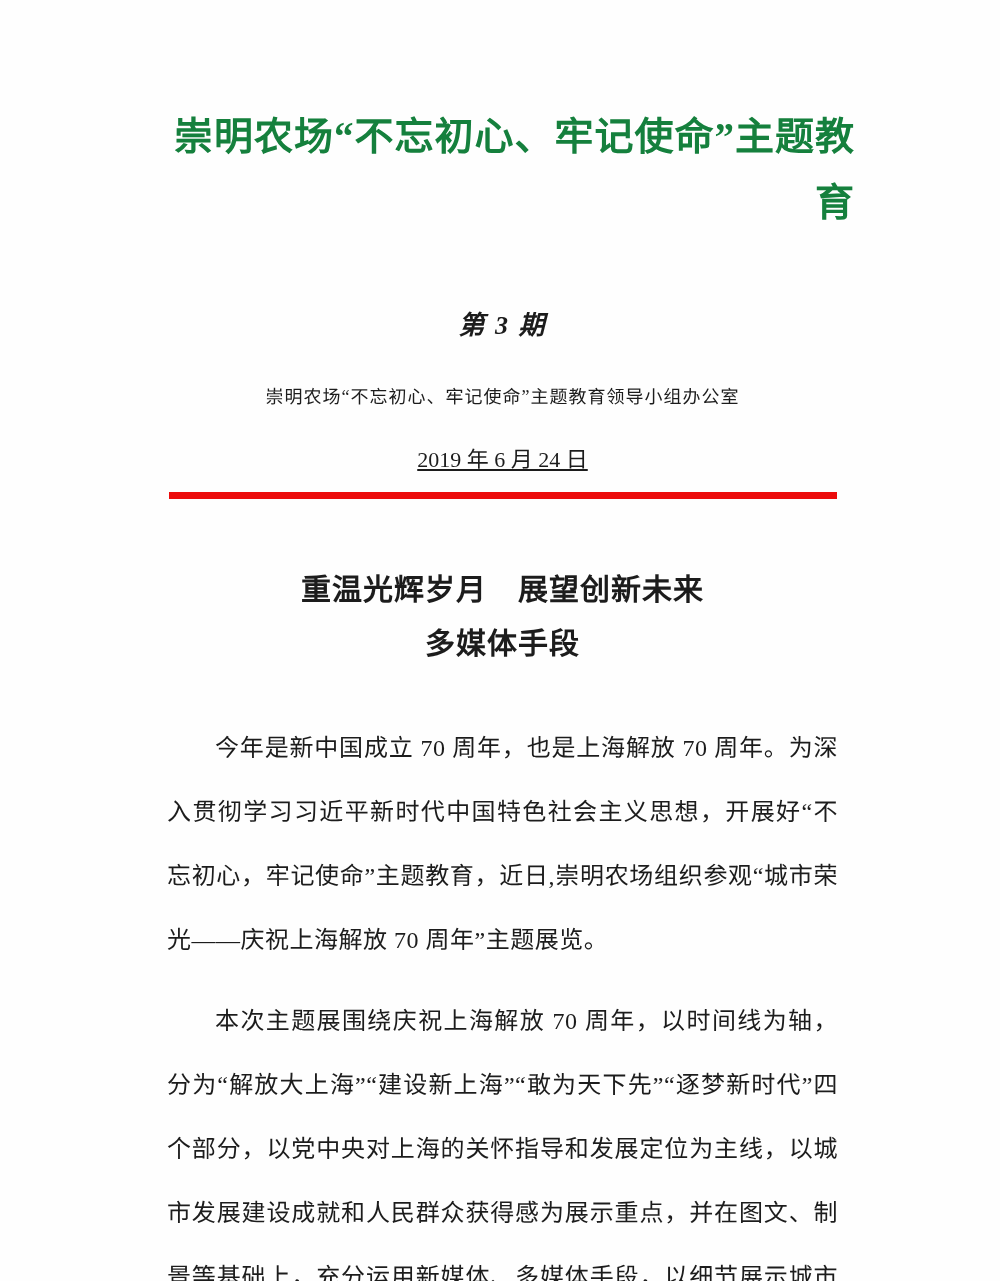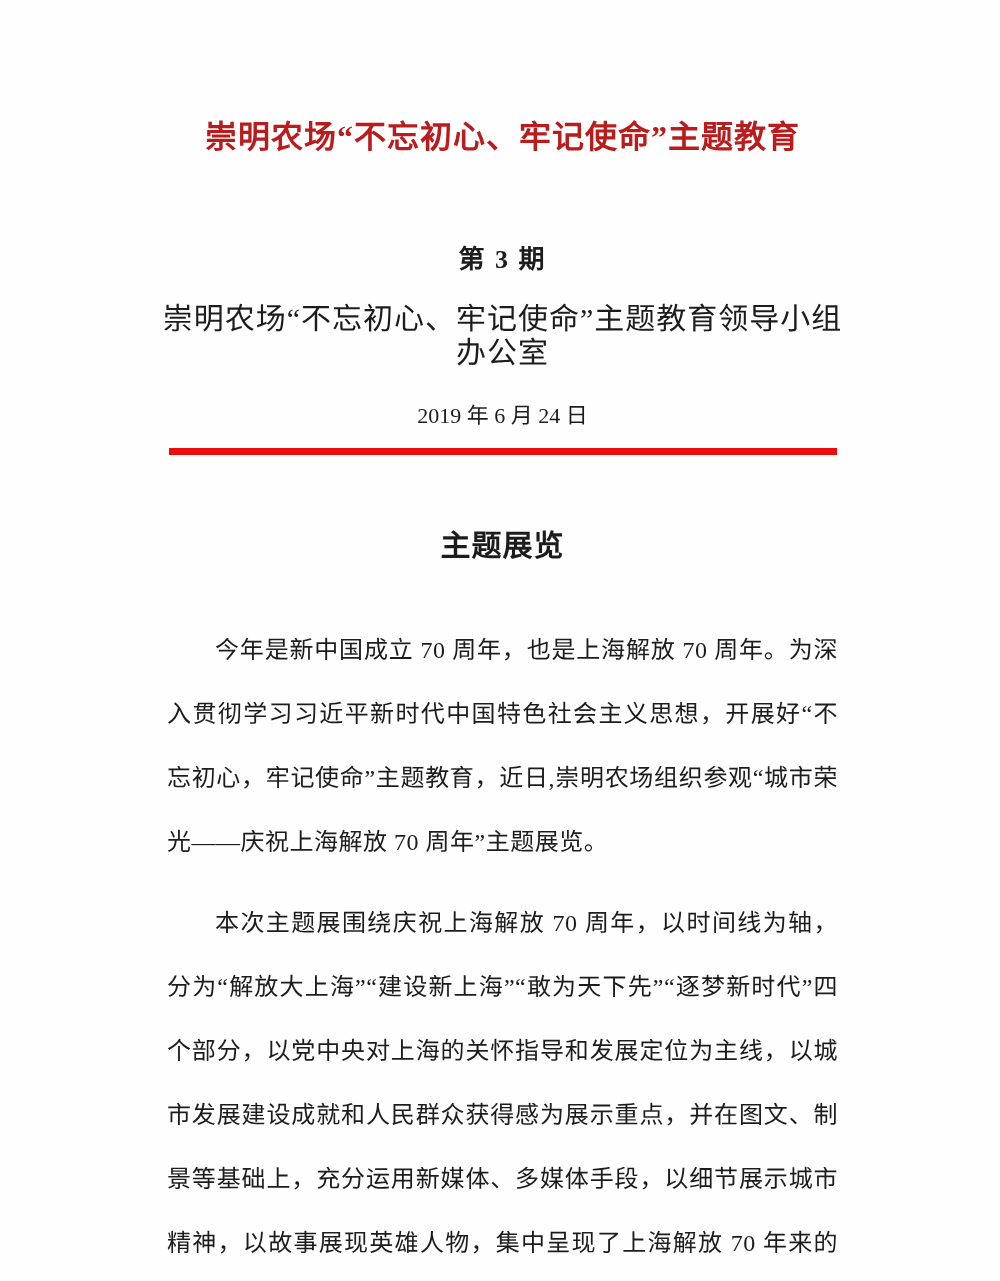--- a/index.html
+++ b/index.html
@@ -15,44 +15,47 @@
     padding: 104px 145px 0 150px;
     background: #fefefe;
     overflow: hidden;
     font-family: "Liberation Serif", "DejaVu Serif", serif;
     color: #1c1c1c;
   }
   
   .masthead { text-align: center; }
   .doc-title {
     margin: 0;
-    color: #b91c1c;
-    font-size: 32px;
+    color: #15803d;
+    font-size: 39px;
     font-weight: bold;
     line-height: 66px;
     letter-spacing: 1px;
+    text-align: right;
   }
   .doc-title span { display: block; }
   .issue {
     margin-top: 72px;
     font-size: 26px;
     font-weight: bold;
     line-height: 36px;
     letter-spacing: 2px;
+    font-style: italic;
   }
   .office {
-    margin-top: 24px;
-    font-size: 30px;
+    margin-top: 36px;
+    font-size: 18px;
     line-height: 34px;
     letter-spacing: 1px;
   }
   .pub-date {
     margin-top: 29px;
     font-size: 22px;
     line-height: 34px;
+    text-decoration: underline;
   }
   .red-rule {
     width: 668px;
     height: 7px;
     margin: 15px auto 0;
     background: #ec0c0c;
   }
   
   .art-title {
     margin: 64px 0 0;
@@ -87,21 +90,22 @@
 
     <div class="office">崇明农场“不忘初心、牢记使命”主题教育领导小组办公室</div>
 
     <div class="pub-date">2019 年 6 月 24 日</div>
 
     <div class="red-rule"></div>
   </header>
 
   <main class="article">
     <h2 class="art-title">
-      <span>主题展览</span>
+      <span>重温光辉岁月　展望创新未来</span>
+      <span>多媒体手段</span>
     </h2>
 
     <div class="body-text">
       <p>今年是新中国成立 70 周年，也是上海解放 70 周年。为深入贯彻学习习近平新时代中国特色社会主义思想，开展好“不忘初心，牢记使命”主题教育，近日,崇明农场组织参观“城市荣光——庆祝上海解放 70 周年”主题展览。</p>
       <p>本次主题展围绕庆祝上海解放 70 周年，以时间线为轴，分为“解放大上海”“建设新上海”“敢为天下先”“逐梦新时代”四个部分，以党中央对上海的关怀指导和发展定位为主线，以城市发展建设成就和人民群众获得感为展示重点，并在图文、制景等基础上，充分运用新媒体、多媒体手段，以细节展示城市精神，以故事展现英雄人物，集中呈现了上海解放 70 年来的光辉历程。</p>
     </div>
   </main>
 
 </div>
 

